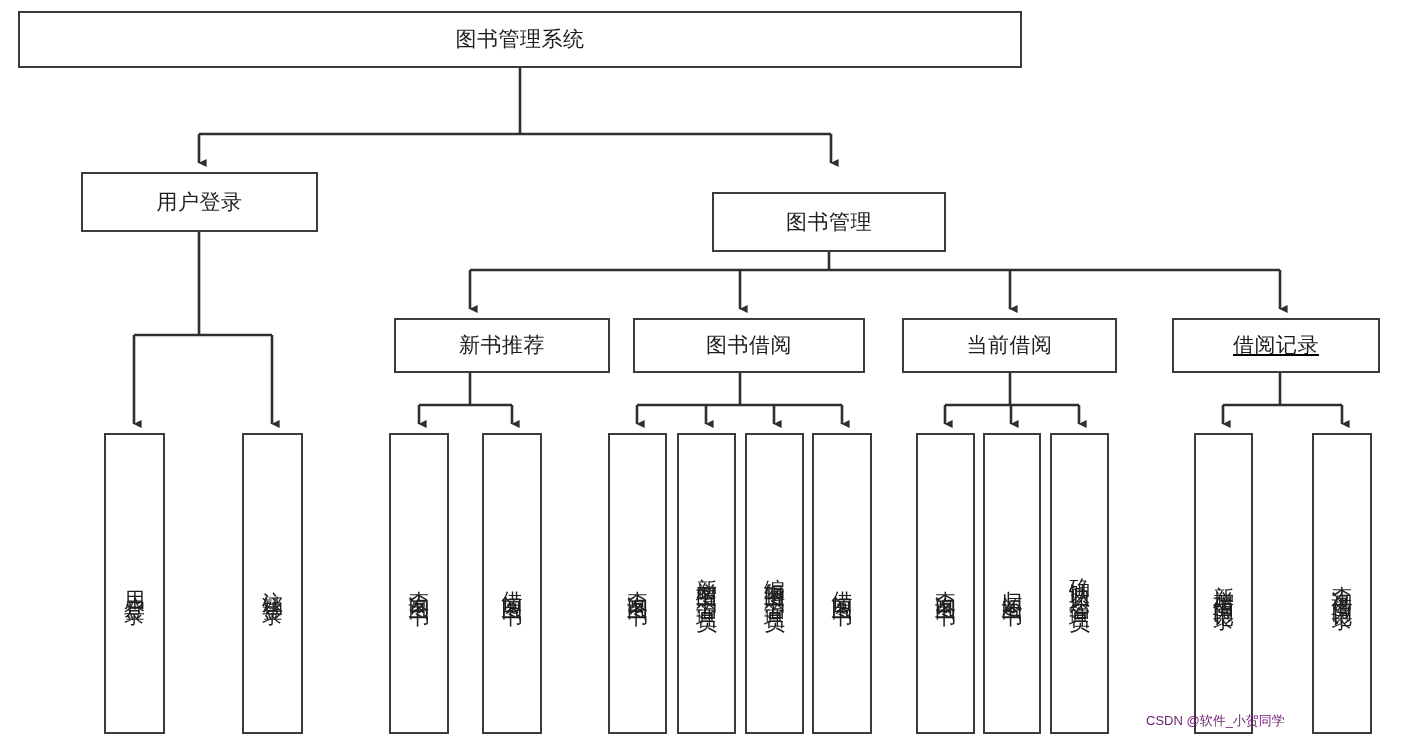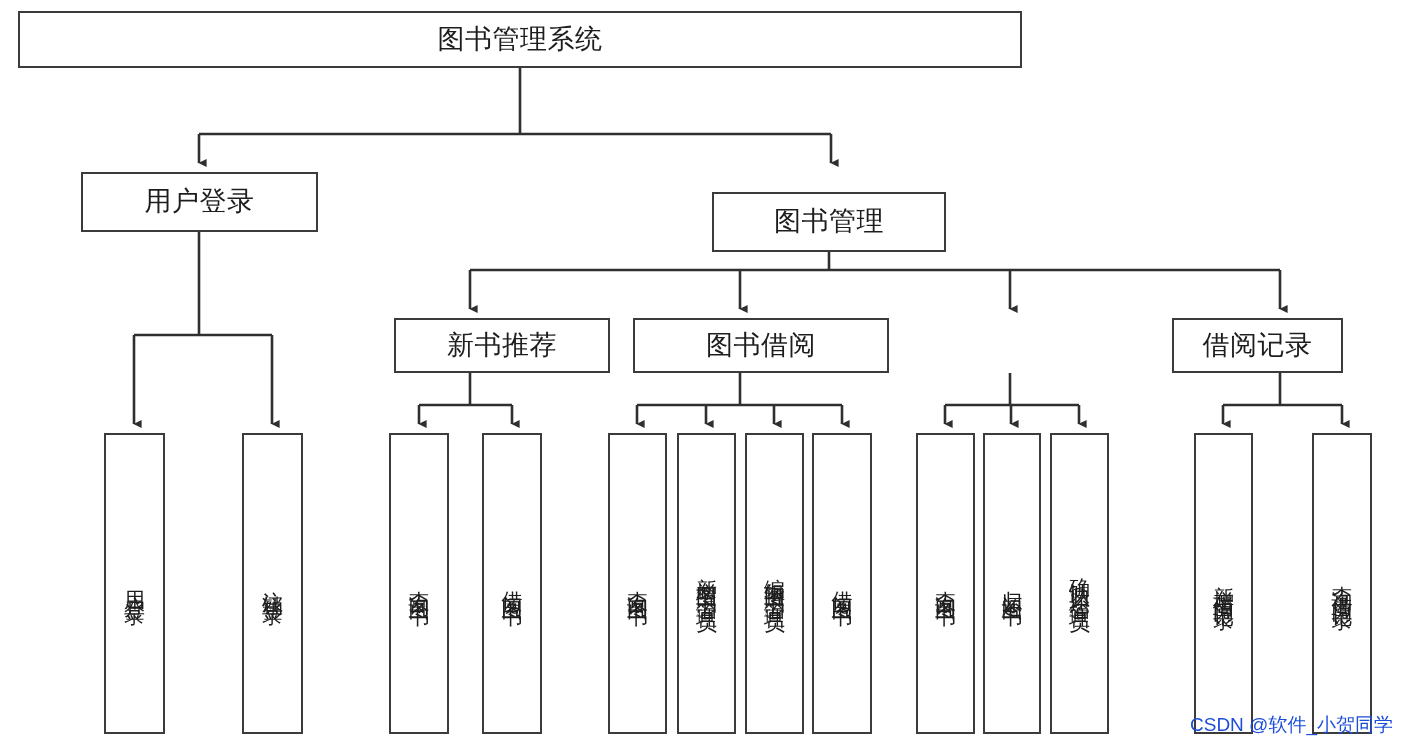--- a/index.html
+++ b/index.html
@@ -32,45 +32,45 @@
     box-sizing: border-box;
     background: #ffffff;
     border: 2px solid #3b3b3b;
     display: flex;
     align-items: center;
     justify-content: center;
     z-index: 2;
   }
   .node .label {
     color: #1d1d1d;
-    font-size: 27px;
+    font-size: 21px;
     line-height: 1.15;
     letter-spacing: 0.5px;
     white-space: nowrap;
   }
   .node.leaf {
     align-items: center;
     justify-content: center;
     padding: 4px 0;
   }
   .node.leaf .label {
     writing-mode: vertical-rl;
     text-orientation: upright;
     white-space: normal;
     letter-spacing: 5px;
     font-size: 21px;
     max-height: 100%;
     text-align: left;
   }
   .watermark {
     position: absolute;
-    left: 1190px;
+    left: 1146px;
     top: 712px;
-    font-size: 19px;
-    color: #1d4ed8;
+    font-size: 13px;
+    color: #701a75;
     white-space: nowrap;
     z-index: 3;
     font-family: "Liberation Sans", "DejaVu Sans", sans-serif;
   }
 </style>
 </head>
 <body>
 
 <div id="diagram-root">
 
@@ -131,24 +131,27 @@
   <div class="node" style="left:81px; top:172px; width:237px; height:60px;">
     <span class="label">用户登录</span>
   </div>
   <div class="node" style="left:712px; top:172px; width:234px; height:60px;margin-top:20px;">
     <span class="label">图书管理</span>
   </div>
 
   <div class="node" style="left:362px; top:318px; width:216px; height:55px;margin-left:32px;">
     <span class="label">新书推荐</span>
   </div>
-  <div class="node" style="left:633px; top:318px; width:256px; height:55px;">
+  <div class="node" style="left:633px; top:318px; width:232px; height:55px;">
     <span class="label">图书借阅</span>
   </div>
-  <div class="node" style="left:1172px; top:318px; width:171px; height:55px;">
+  <div class="node" style="left:902px; top:318px; width:215px; height:55px;">
+    <span class="label">当前借阅</span>
+  </div>
+  <div class="node" style="left:1172px; top:318px; width:208px; height:55px;text-decoration:underline;">
     <span class="label">借阅记录</span>
   </div>
 
   <div class="node leaf" style="left:104px; top:433px; width:61px; height:301px;">
     <span class="label">用户登录</span>
   </div>
   <div class="node leaf" style="left:242px; top:433px; width:61px; height:301px;">
     <span class="label">注销登录</span>
   </div>
 

